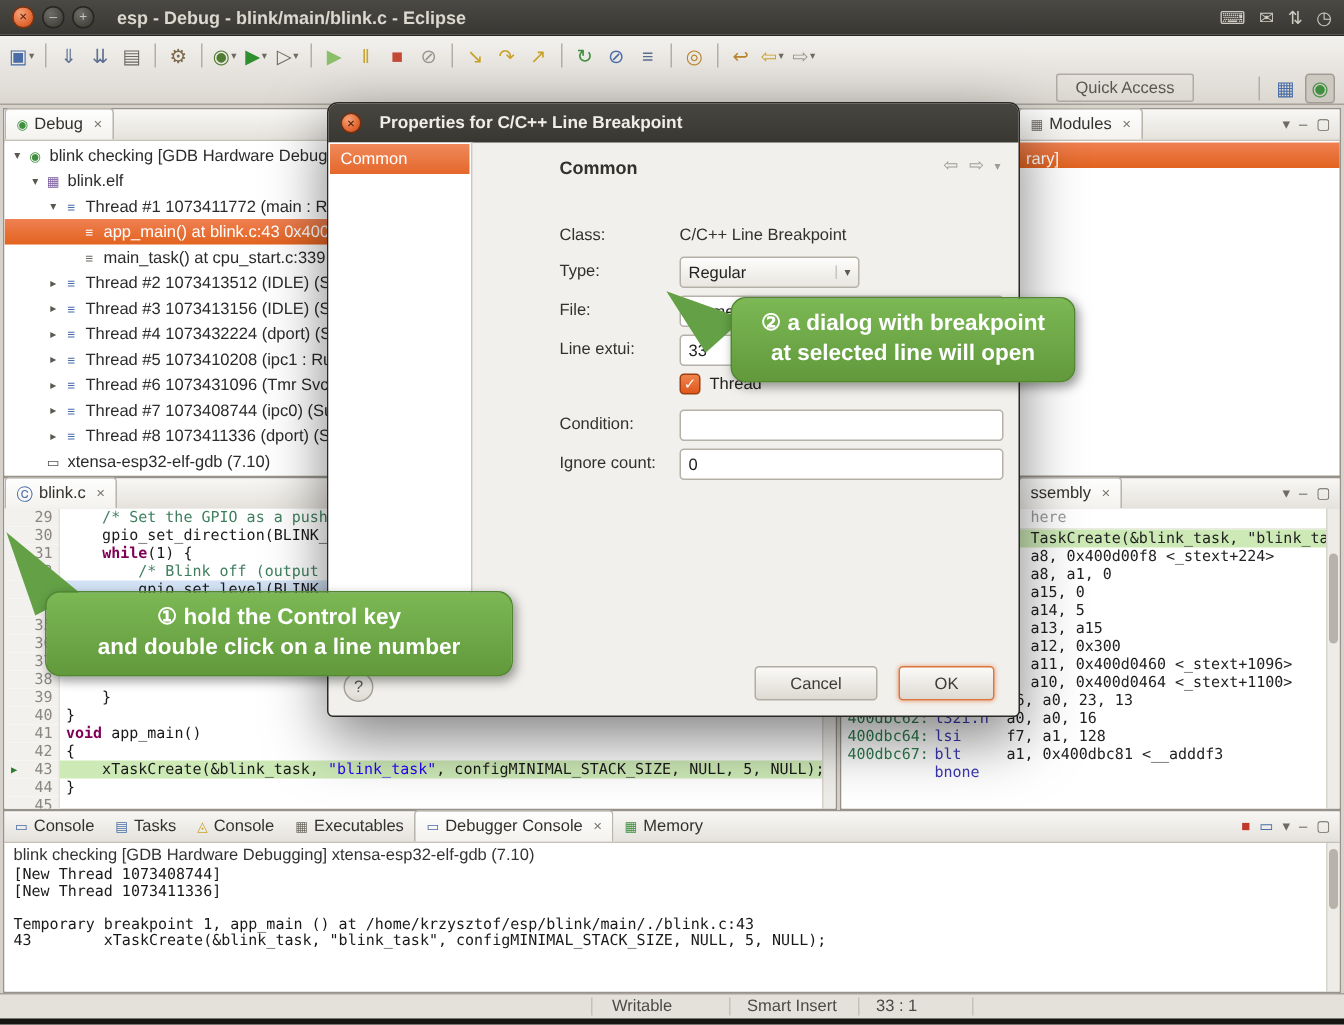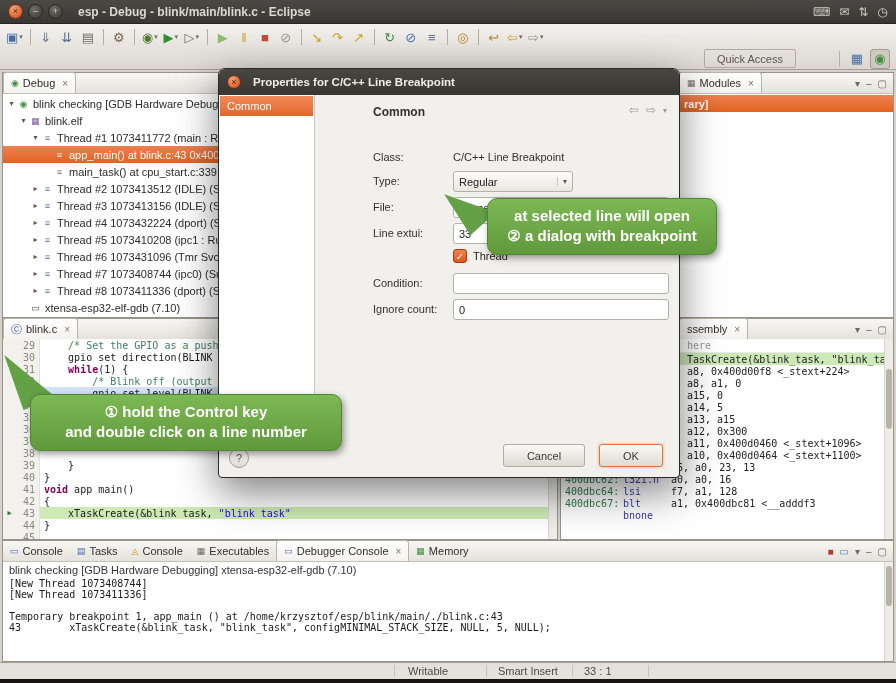--- a/index.html
+++ b/index.html
@@ -49,21 +49,21 @@
   #debug-panel { left:2px; top:72px; width:217px; height:246px; }
   #debug-tree { position:absolute; left:0; top:22px; right:0; bottom:0; overflow:hidden; background:#fff; }
   .tree-row { height:17px; display:flex; align-items:center; white-space:nowrap; overflow:hidden; color:#2b2b2b; }
   .tree-row.selected { background:linear-gradient(#ef8052,#e2631f); color:#fff; }
   .expander { width:11px; font-size:8px; color:#5b5850; text-align:center; flex:0 0 auto; }
   .tree-row.selected .expander { color:#fff; }
   .tree-ico { width:13px; font-size:9px; text-align:center; margin-right:3px; flex:0 0 auto; }
   
   #modules-panel { left:678px; top:72px; width:216px; height:246px; }
   .mod-row { position:absolute; left:0; top:22px; right:0; height:17px;
-    background:linear-gradient(#ef8052,#e2631f); color:#fff; display:flex; align-items:center; padding-left:5px;font-weight:bold; }
+    background:linear-gradient(#ef8052,#e2631f); color:#fff; display:flex; align-items:flex-end; padding-left:5px; }
   
   #editor-panel { left:2px; top:318px; width:556px; height:222px; }
   #editor-lines { position:absolute; left:0; top:20px; right:9px; bottom:0; overflow:hidden;
     font-family:"DejaVu Sans Mono", monospace; font-size:10px; background:#fff; }
   .ed-row { height:12px; display:flex; align-items:stretch; white-space:pre; }
   .ed-marker { width:13px; flex:0 0 auto; background:#f2f1ee; font-size:7px; color:#2d7d2d;
     display:flex; align-items:center; justify-content:center; }
   .ed-num { width:24px; flex:0 0 auto; background:#f2f1ee; color:#8a8780;
     display:flex; align-items:center; justify-content:flex-end; padding-right:4px; border-right:1px solid #e3e1dc; }
   .ed-code { flex:1; padding-left:4px; display:flex; align-items:center; color:#1a1a1a; overflow:hidden; }
@@ -314,21 +314,21 @@
         <div class="ed-row sel"><span class="ed-marker"></span><span class="ed-num">33</span><span class="ed-code"><span>        gpio_set_level(BLINK_G</span></span></div>
         <div class="ed-row"><span class="ed-marker"></span><span class="ed-num">34</span><span class="ed-code"></span></div>
         <div class="ed-row"><span class="ed-marker"></span><span class="ed-num">35</span><span class="ed-code"></span></div>
         <div class="ed-row"><span class="ed-marker"></span><span class="ed-num">36</span><span class="ed-code"></span></div>
         <div class="ed-row"><span class="ed-marker"></span><span class="ed-num">37</span><span class="ed-code"></span></div>
         <div class="ed-row"><span class="ed-marker"></span><span class="ed-num">38</span><span class="ed-code"></span></div>
         <div class="ed-row"><span class="ed-marker"></span><span class="ed-num">39</span><span class="ed-code"><span>    }</span></span></div>
         <div class="ed-row"><span class="ed-marker"></span><span class="ed-num">40</span><span class="ed-code"><span>}</span></span></div>
         <div class="ed-row"><span class="ed-marker"></span><span class="ed-num">41</span><span class="ed-code"><span class="tok-kw">void</span><span> app_main()</span></span></div>
         <div class="ed-row"><span class="ed-marker"></span><span class="ed-num">42</span><span class="ed-code"><span>{</span></span></div>
-        <div class="ed-row cur"><span class="ed-marker">▶</span><span class="ed-num">43</span><span class="ed-code"><span>    xTaskCreate(&amp;blink_task, </span><span class="tok-str">"blink_task"</span></span></div>
+        <div class="ed-row cur"><span class="ed-marker">▶</span><span class="ed-num">43</span><span class="ed-code"><span>    xTaskCreate(&amp;blink_task, </span><span class="tok-str">"blink_task"</span><span>, configMINIMAL_STACK_SIZE, NULL, 5, NULL);</span></span></div>
         <div class="ed-row"><span class="ed-marker"></span><span class="ed-num">44</span><span class="ed-code"><span>}</span></span></div>
         <div class="ed-row"><span class="ed-marker"></span><span class="ed-num">45</span><span class="ed-code"></span></div>
       </div>
     <div id="editor-ruler">
       <div class="ruler-mark" style="top:34px;background:#7da7d9"></div>
       <div class="ruler-mark" style="top:118px;background:#7fbf5f"></div>
     </div>
   </div>
 
   <div class="panel" id="disasm-panel">
@@ -477,17 +477,17 @@
     <div class="btn" id="btn-ok">OK</div>
   </div>
 
   <div class="pointer" id="pointer1"></div>
   <div class="callout" id="callout1">
     <div>① hold the Control key</div>
     <div>and double click on a line number</div>
   </div>
   <div class="pointer" id="pointer2"></div>
   <div class="callout" id="callout2">
+    <div>② a dialog with breakpoint</div>
     <div>at selected line will open</div>
-    <div>② a dialog with breakpoint</div>
   </div>
 
 </div>
 
 </body></html>

